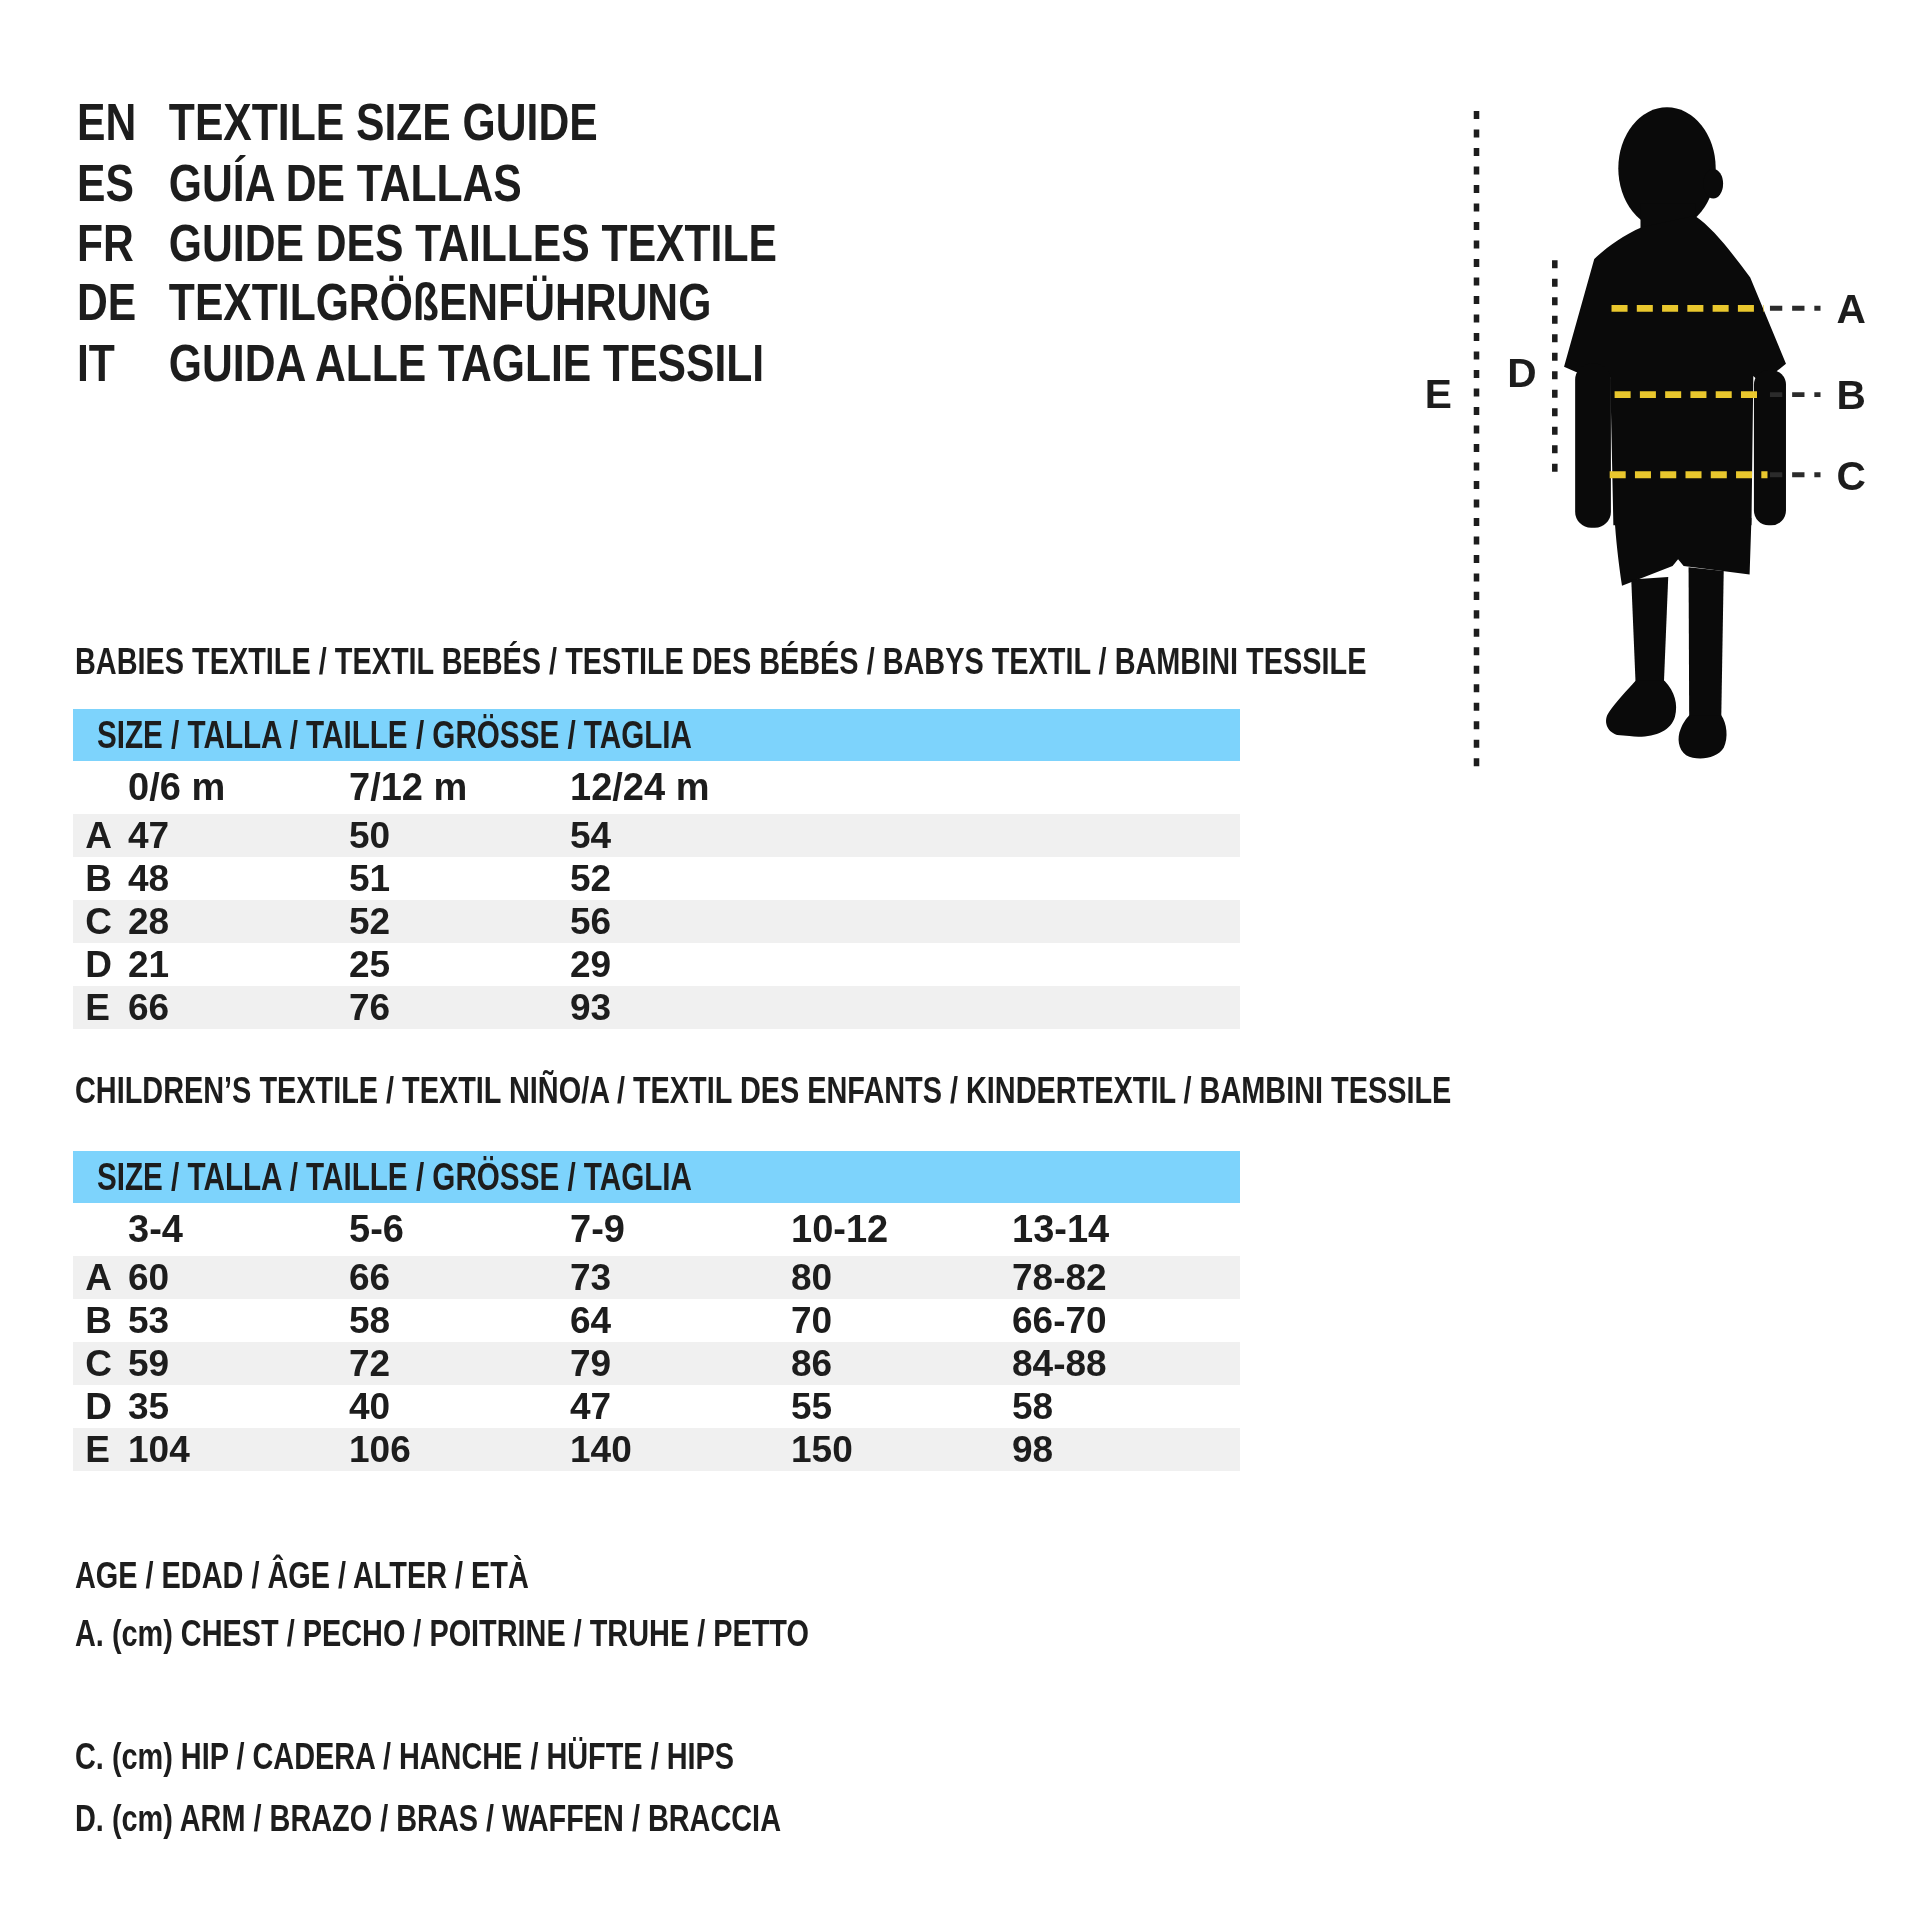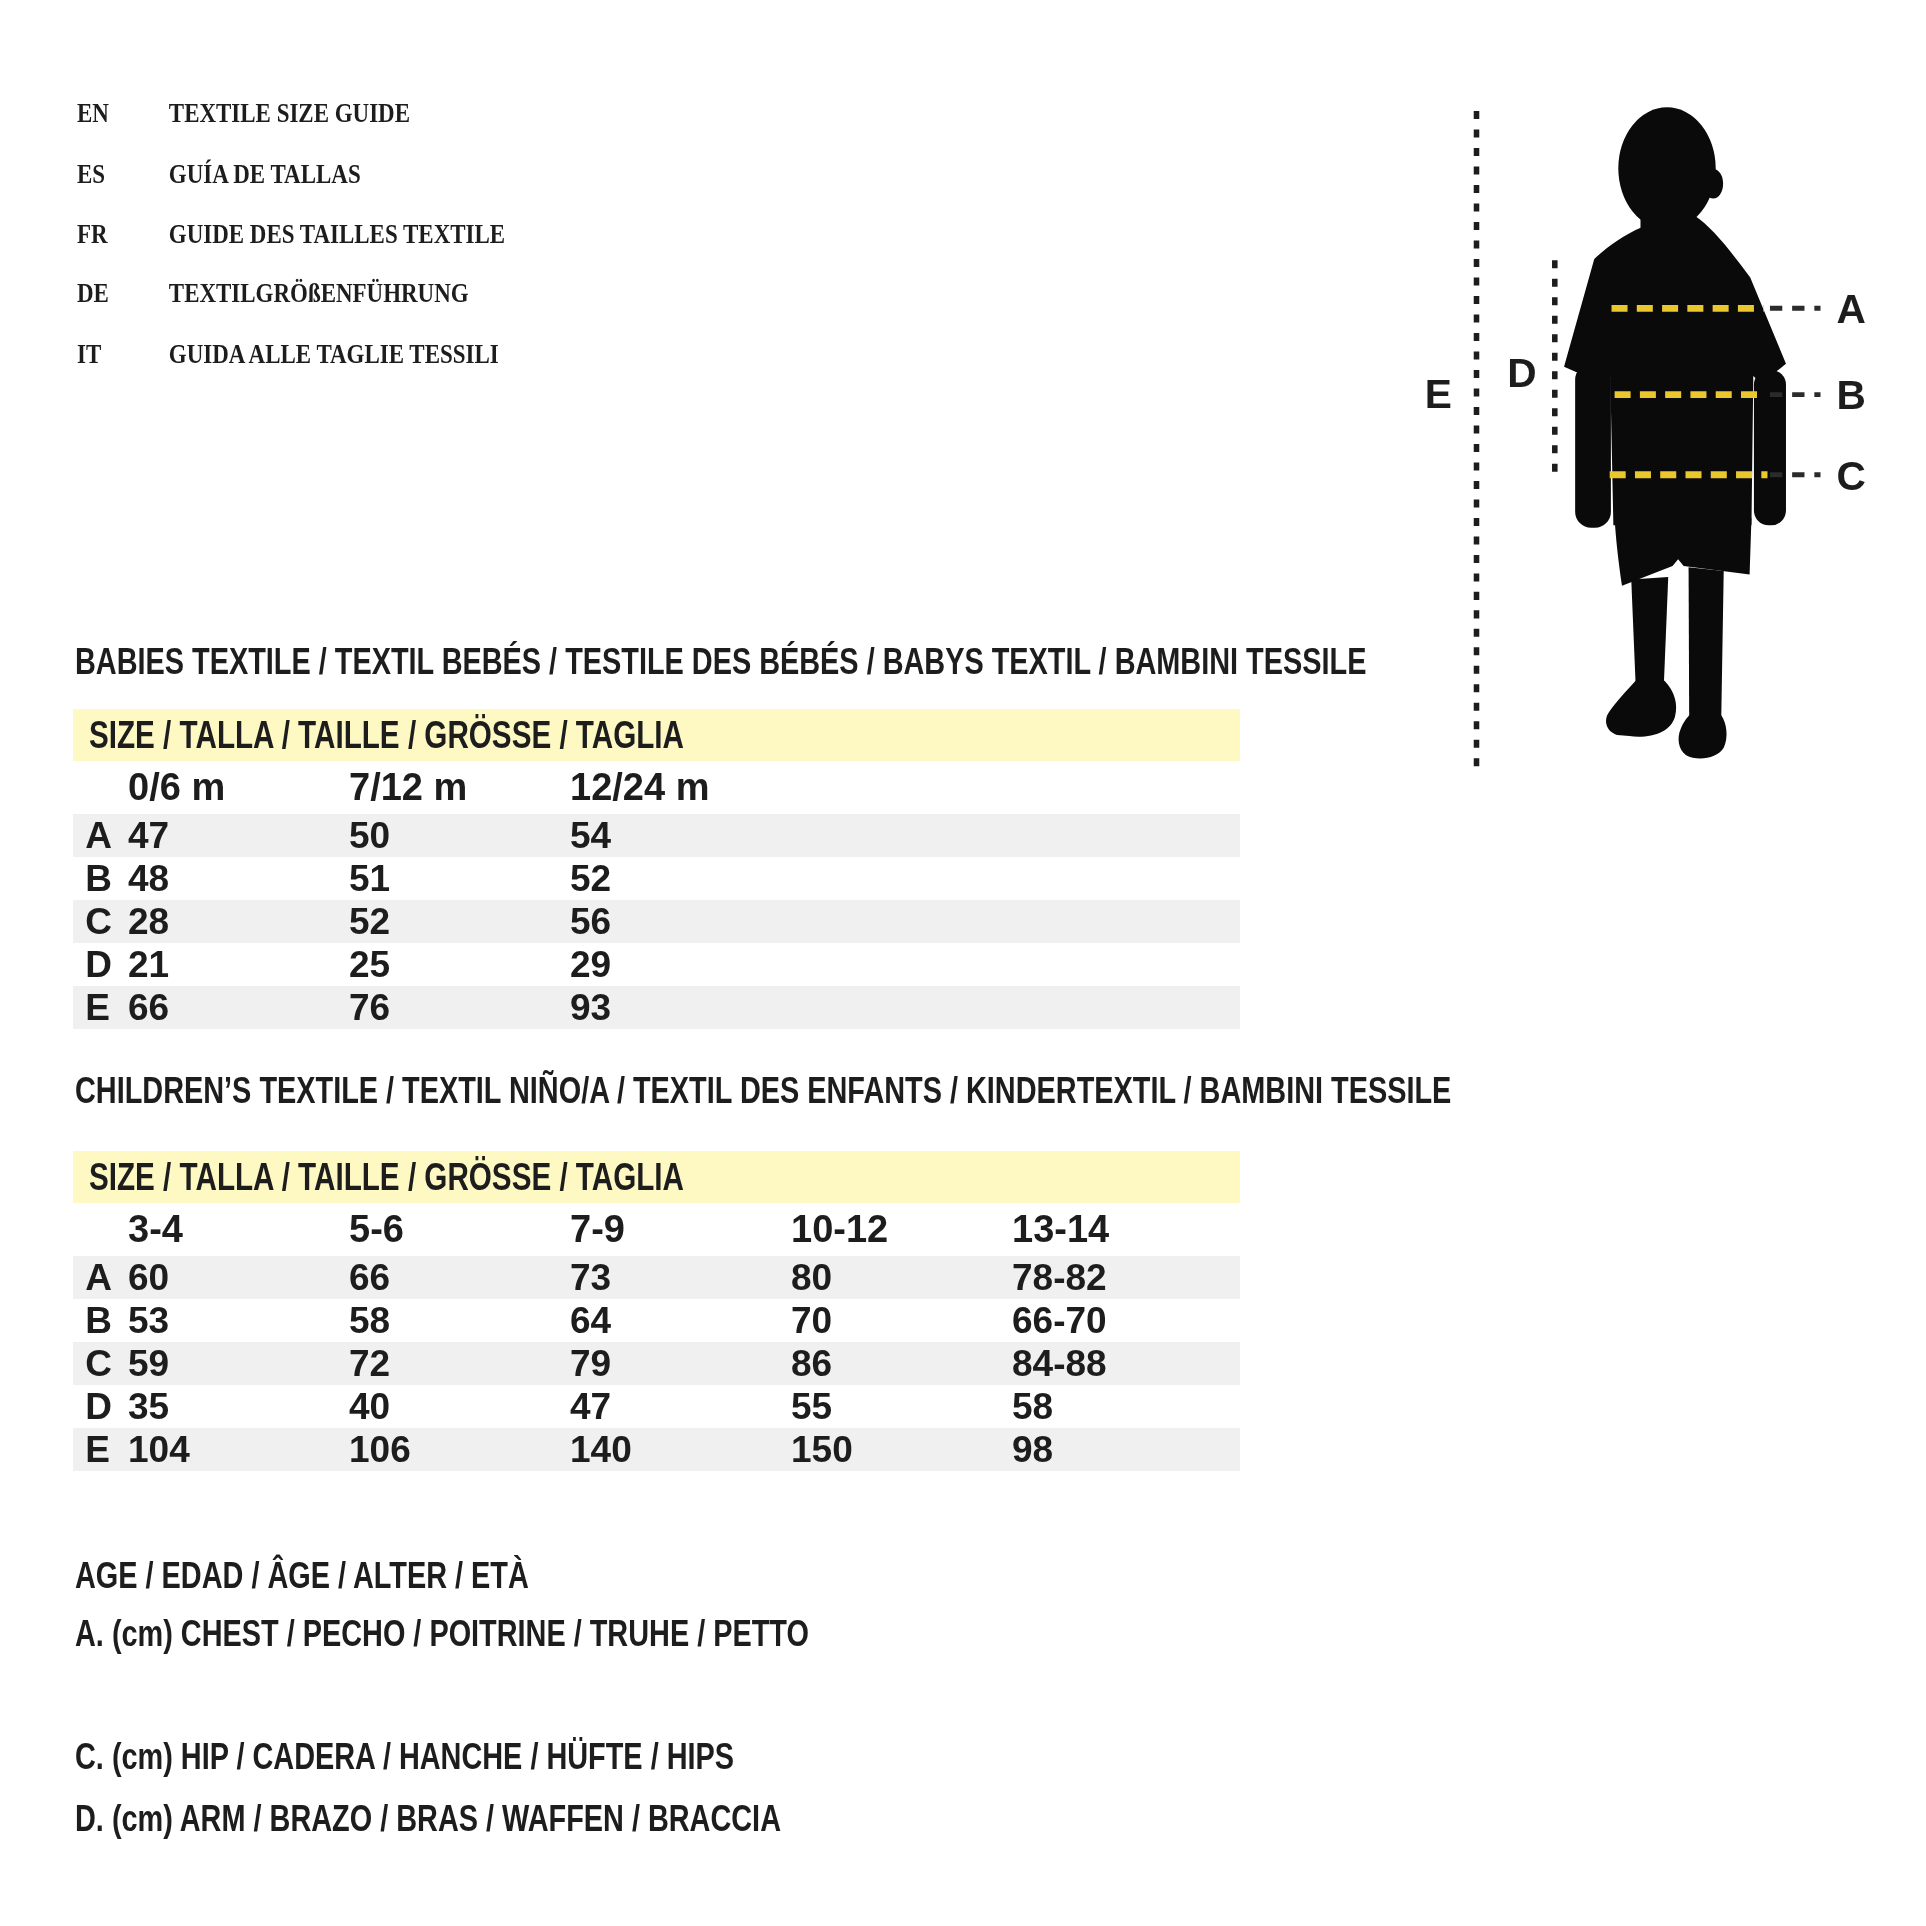--- a/index.html
+++ b/index.html
@@ -8,29 +8,29 @@
     width:1926px;height:1926px;
     background:#ffffff;
     font-family:"Liberation Sans","DejaVu Sans",sans-serif;
     color:#1d1d1d;
     overflow:hidden;
   }
   .cond{display:inline-block;transform:scaleX(0.78);transform-origin:0 50%;white-space:nowrap;}
   .cond82{display:inline-block;transform:scaleX(0.82);transform-origin:0 50%;white-space:nowrap;}
 
   
-  .lang-row{position:absolute;left:77px;height:49px;display:flex;font-size:28px;font-weight:700;letter-spacing:0px;font-family:Liberation Serif, serif;}
+  .lang-row{position:absolute;left:77px;height:49px;display:flex;align-items:center;font-size:52px;font-weight:700;letter-spacing:0px;}
   .lang-code{display:inline-block;width:112px;}
 
   
   .sec-heading{position:absolute;left:75px;height:44px;display:flex;align-items:flex-start;font-size:37px;font-weight:700;}
 
   
   .size-table{position:absolute;left:73px;width:1167px;}
-  .band{height:52px;background:#fef9c3;display:flex;align-items:center;padding-left:16px;box-sizing:border-box;}
+  .band{height:52px;background:#7dd3fc;display:flex;align-items:center;padding-left:24px;box-sizing:border-box;}
   .band-label{font-size:38px;font-weight:700;}
   .cols-row{display:flex;height:53px;align-items:center;font-size:38px;font-weight:700;}
   .trow{display:flex;height:43px;align-items:center;font-size:37px;font-weight:700;}
   .stripe{background:#f0f0f0;}
   .cl{width:55px;padding-left:12.3px;box-sizing:border-box;}
   .cd{width:221px;text-align:left;}
 
   
   .legend-row{position:absolute;left:75px;height:44px;display:flex;align-items:center;font-size:37px;font-weight:700;margin-top:32px;}
 

